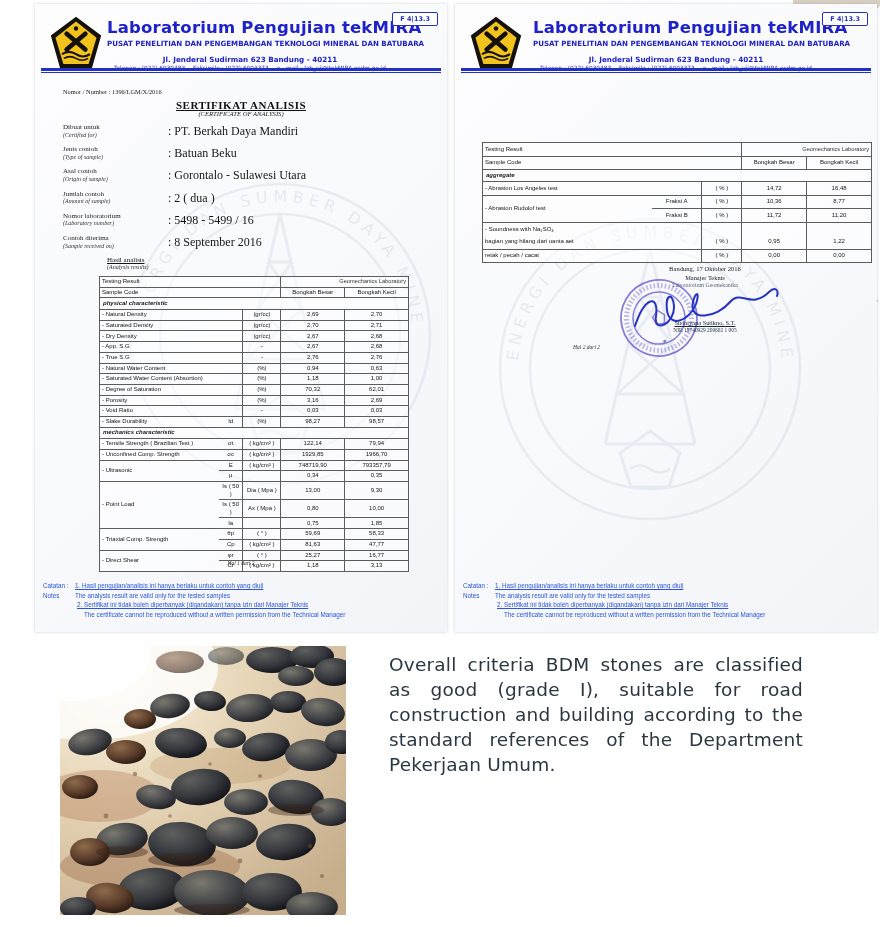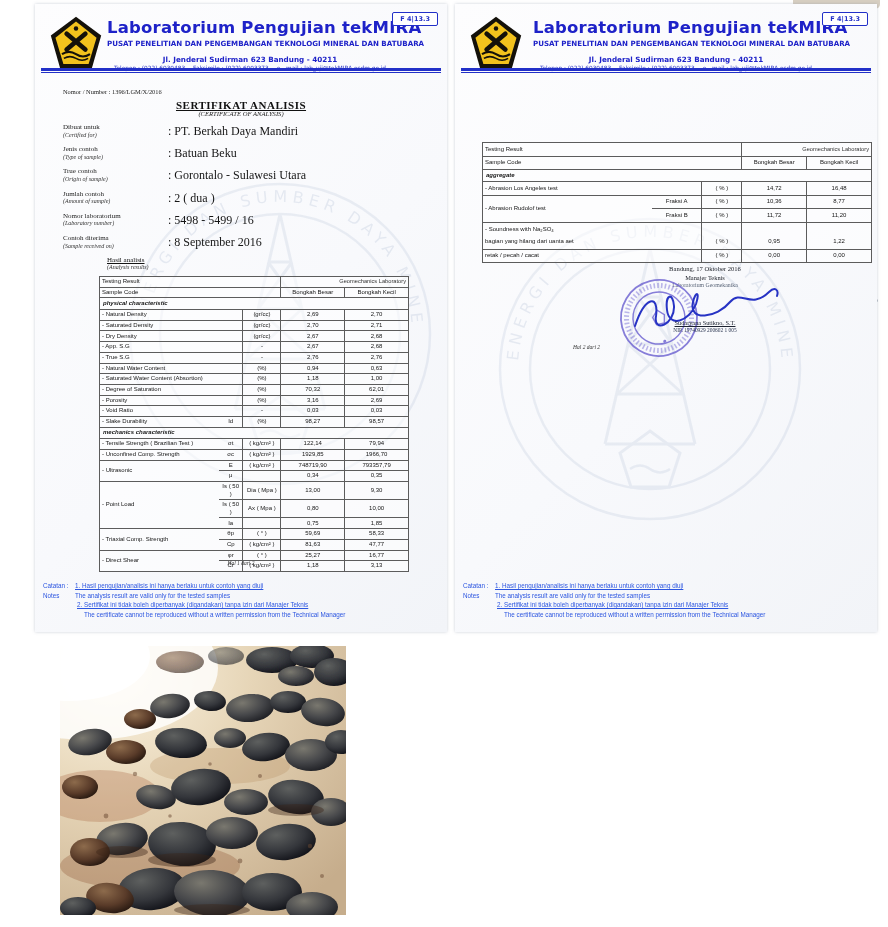--- a/index.html
+++ b/index.html
@@ -155,21 +155,21 @@
         <div class="flab">Dibuat untuk</div>
         <div class="fsub">(Certified for)</div>
         <div class="fval">:  PT. Berkah Daya Mandiri</div>
       </div>
       <div class="frow">
         <div class="flab">Jenis contoh</div>
         <div class="fsub">(Type of sample)</div>
         <div class="fval">:  Batuan Beku</div>
       </div>
       <div class="frow">
-        <div class="flab">True contoh</div>
+        <div class="flab">Asal contoh</div>
         <div class="fsub">(Origin of sample)</div>
         <div class="fval">:  Gorontalo - Sulawesi Utara</div>
       </div>
       <div class="frow">
         <div class="flab">Jumlah contoh</div>
         <div class="fsub">(Amount of sample)</div>
         <div class="fval">:  2 ( dua )</div>
       </div>
       <div class="frow">
         <div class="flab">Nomor laboratorium</div>
@@ -607,14 +607,15 @@
           <circle cx="200" cy="130" r="2"></circle>
         <circle cx="46" cy="170" r="2.4"></circle>
           <circle cx="250" cy="200" r="2.2"></circle>
           <circle cx="110" cy="170" r="1.8"></circle>
         <circle cx="180" cy="215" r="2.4"></circle>
           <circle cx="262" cy="230" r="2"></circle>
       </g>
     </svg>
   </div>
 
+  <p class="caption">Overall criteria BDM stones are classified as good (grade I), suitable for road construction and building according to the standard references of the Department Pekerjaan Umum.</p>
 
 </div>
 
 </body></html>

